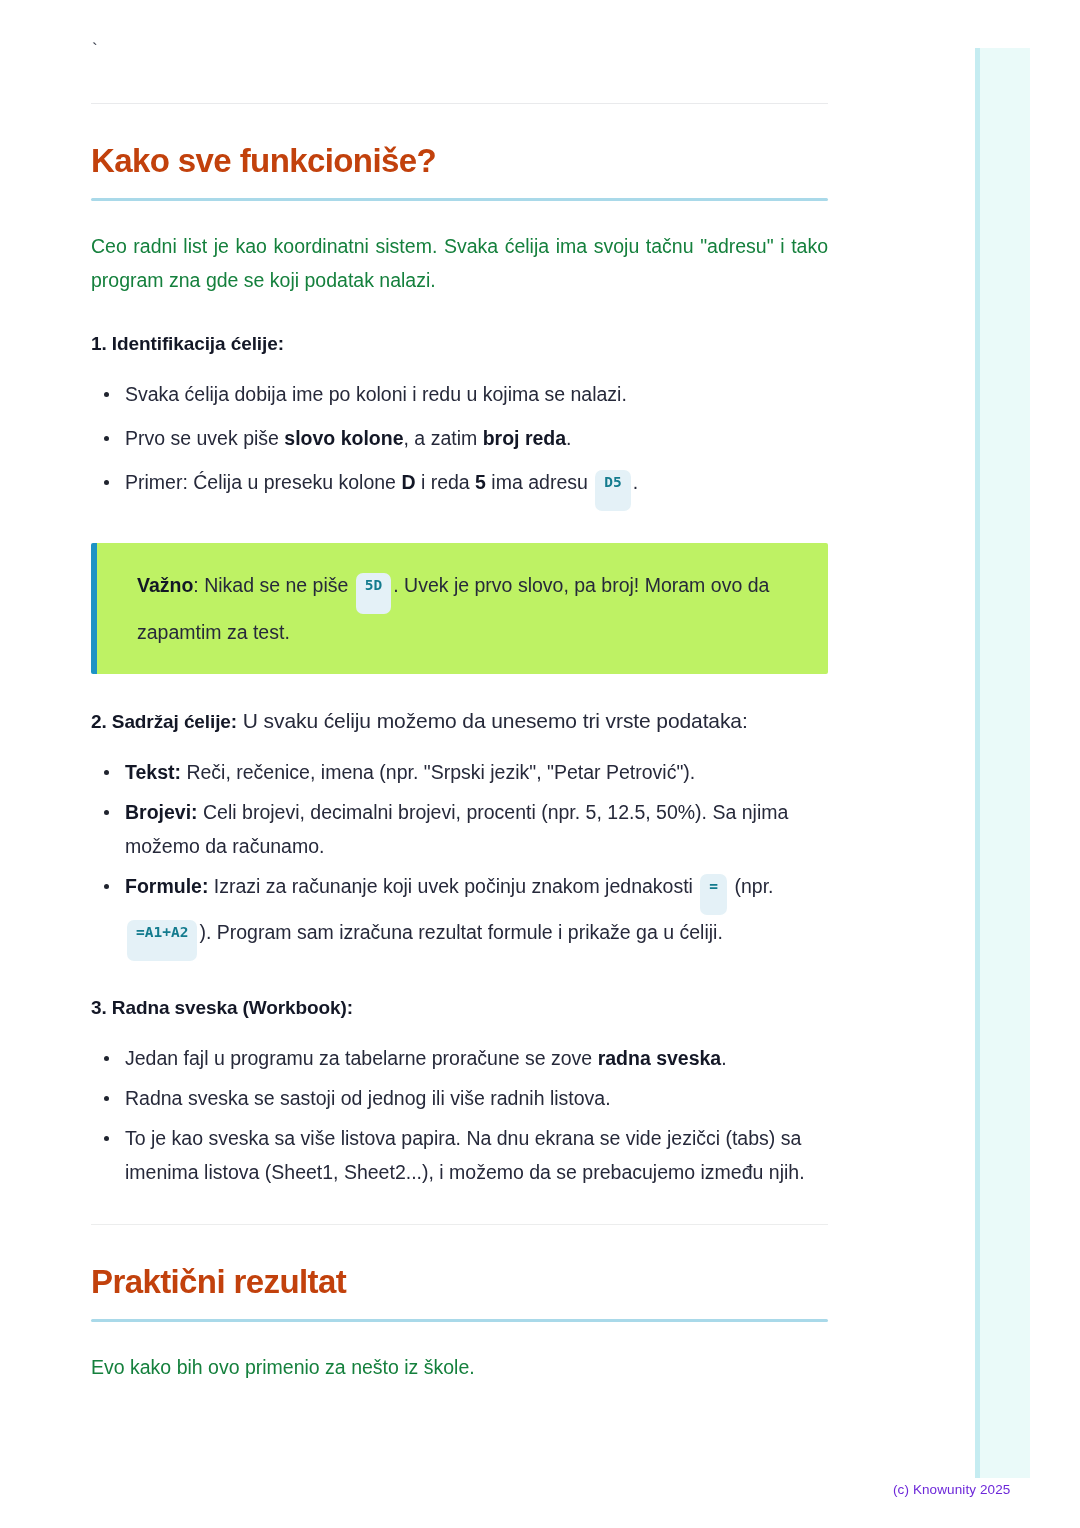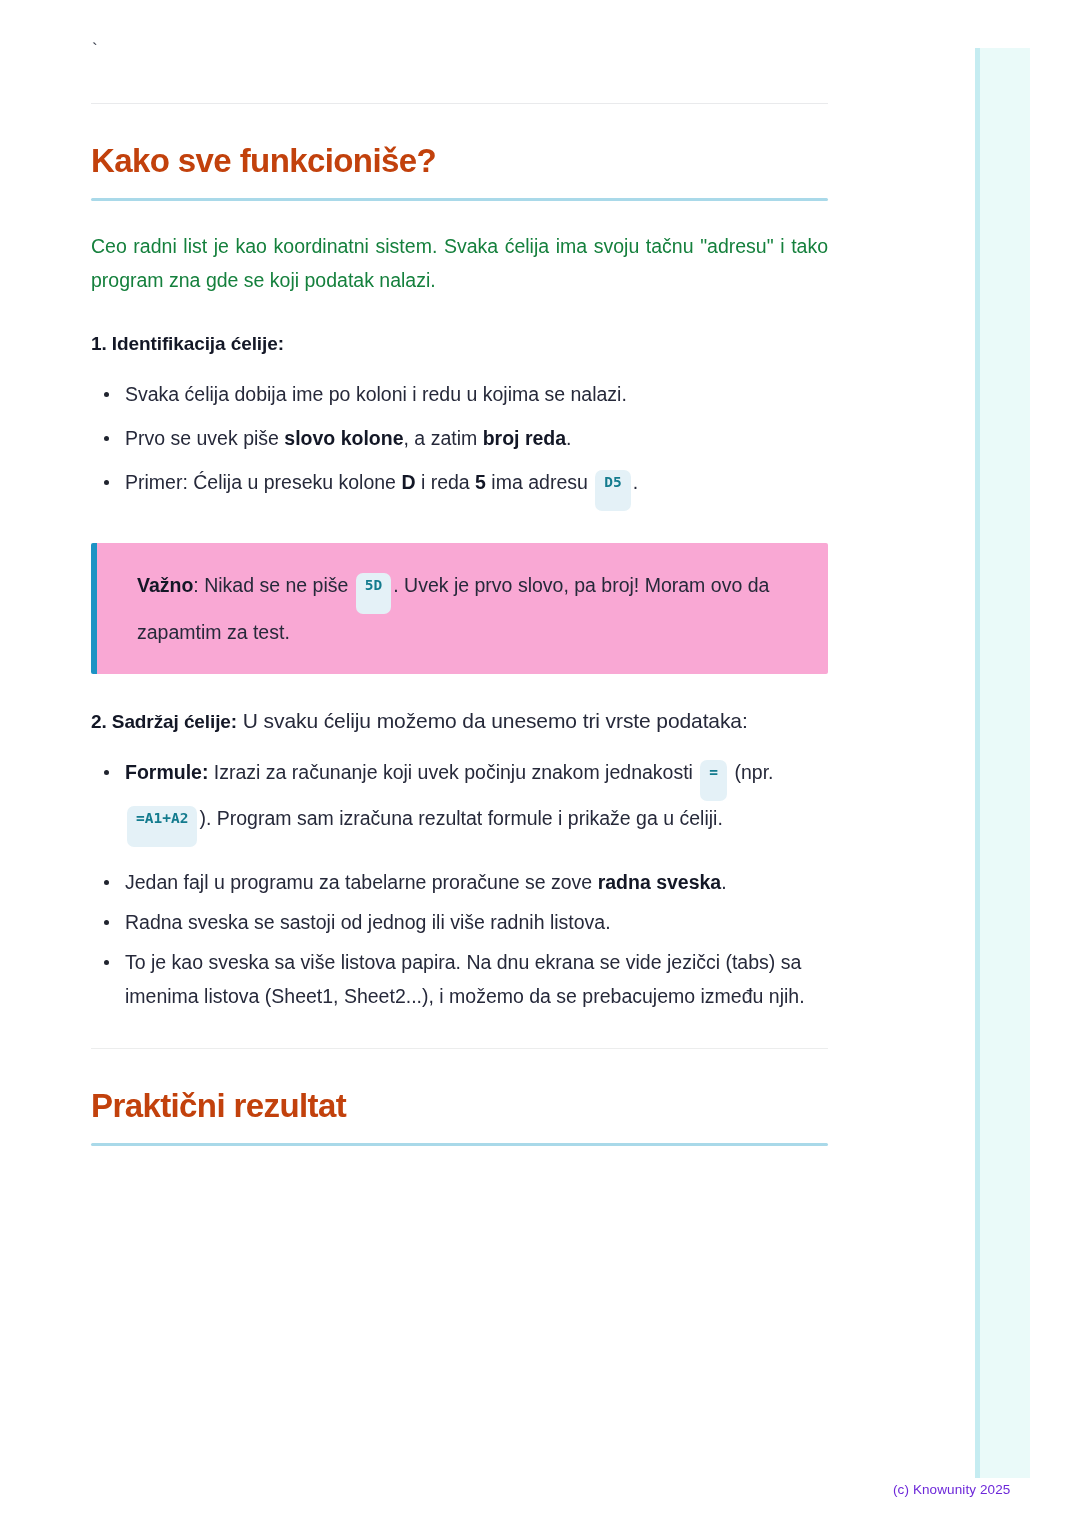--- a/index.html
+++ b/index.html
@@ -150,21 +150,21 @@
     border-radius: 7px;
     padding: 3px 9px 20px 9px;
     line-height: 18px;
     vertical-align: 2px;
     margin: 0 2px;
   }
 
   
   .callout {
     margin: 32px 0 0 0;
-    background: #f9a8d4;
+    background: #bef264;
     border-left: 6px solid #1d93c4;
     padding: 24px 26px 24px 40px;
     border-radius: 2px;
   }
   .callout p {
     margin: 0;
     font-size: 19.5px;
     line-height: 36px;
     color: #26293a;
   }
@@ -216,40 +216,48 @@
     </ul>
 
     <div class="callout">
       <p><b>Važno</b><span>: Nikad se ne piše </span><code class="chip">5D</code><span>. Uvek je prvo slovo, pa broj! Moram ovo da zapamtim za test.</span></p>
     </div>
 
     <h3 class="num-head"><span>2. Sadržaj ćelije:</span><span class="normal"> U svaku ćeliju možemo da unesemo tri vrste podataka:</span></h3>
 
     <ul class="bullets tight">
       <li>
+        <b>Tekst:</b><span> Reči, rečenice, imena (npr. "Srpski jezik", "Petar Petrović").</span>
+      </li>
+      <li>
+        <b>Brojevi:</b><span> Celi brojevi, decimalni brojevi, procenti (npr. 5, 12.5, 50%). Sa njima možemo da računamo.</span>
+      </li>
+      <li>
         <b>Formule:</b><span> Izrazi za računanje koji uvek počinju znakom jednakosti </span><code class="chip">=</code><span> (npr. </span><code class="chip">=A1+A2</code><span>). Program sam izračuna rezultat formule i prikaže ga u ćeliji.</span>
       </li>
     </ul>
 
+    <h3 class="num-head">3. Radna sveska (Workbook):</h3>
 
     <ul class="bullets tight">
       <li>
         <span>Jedan fajl u programu za tabelarne proračune se zove </span><b>radna sveska</b><span>.</span>
       </li>
       <li>
         <span>Radna sveska se sastoji od jednog ili više radnih listova.</span>
       </li>
       <li>
         <span>To je kao sveska sa više listova papira. Na dnu ekrana se vide jezičci (tabs) sa imenima listova (Sheet1, Sheet2...), i možemo da se prebacujemo između njih.</span>
       </li>
     </ul>
 
     <div class="rule-bottom"></div>
 
     <h1 class="section-title">Praktični rezultat</h1>
     <div class="title-underline"></div>
 
+    <p class="body-text no-justify">Evo kako bih ovo primenio za nešto iz škole.</p>
 
   </div>
 
   <div class="watermark">(c) Knowunity 2025</div>
 
 </div>
 
 </body></html>

